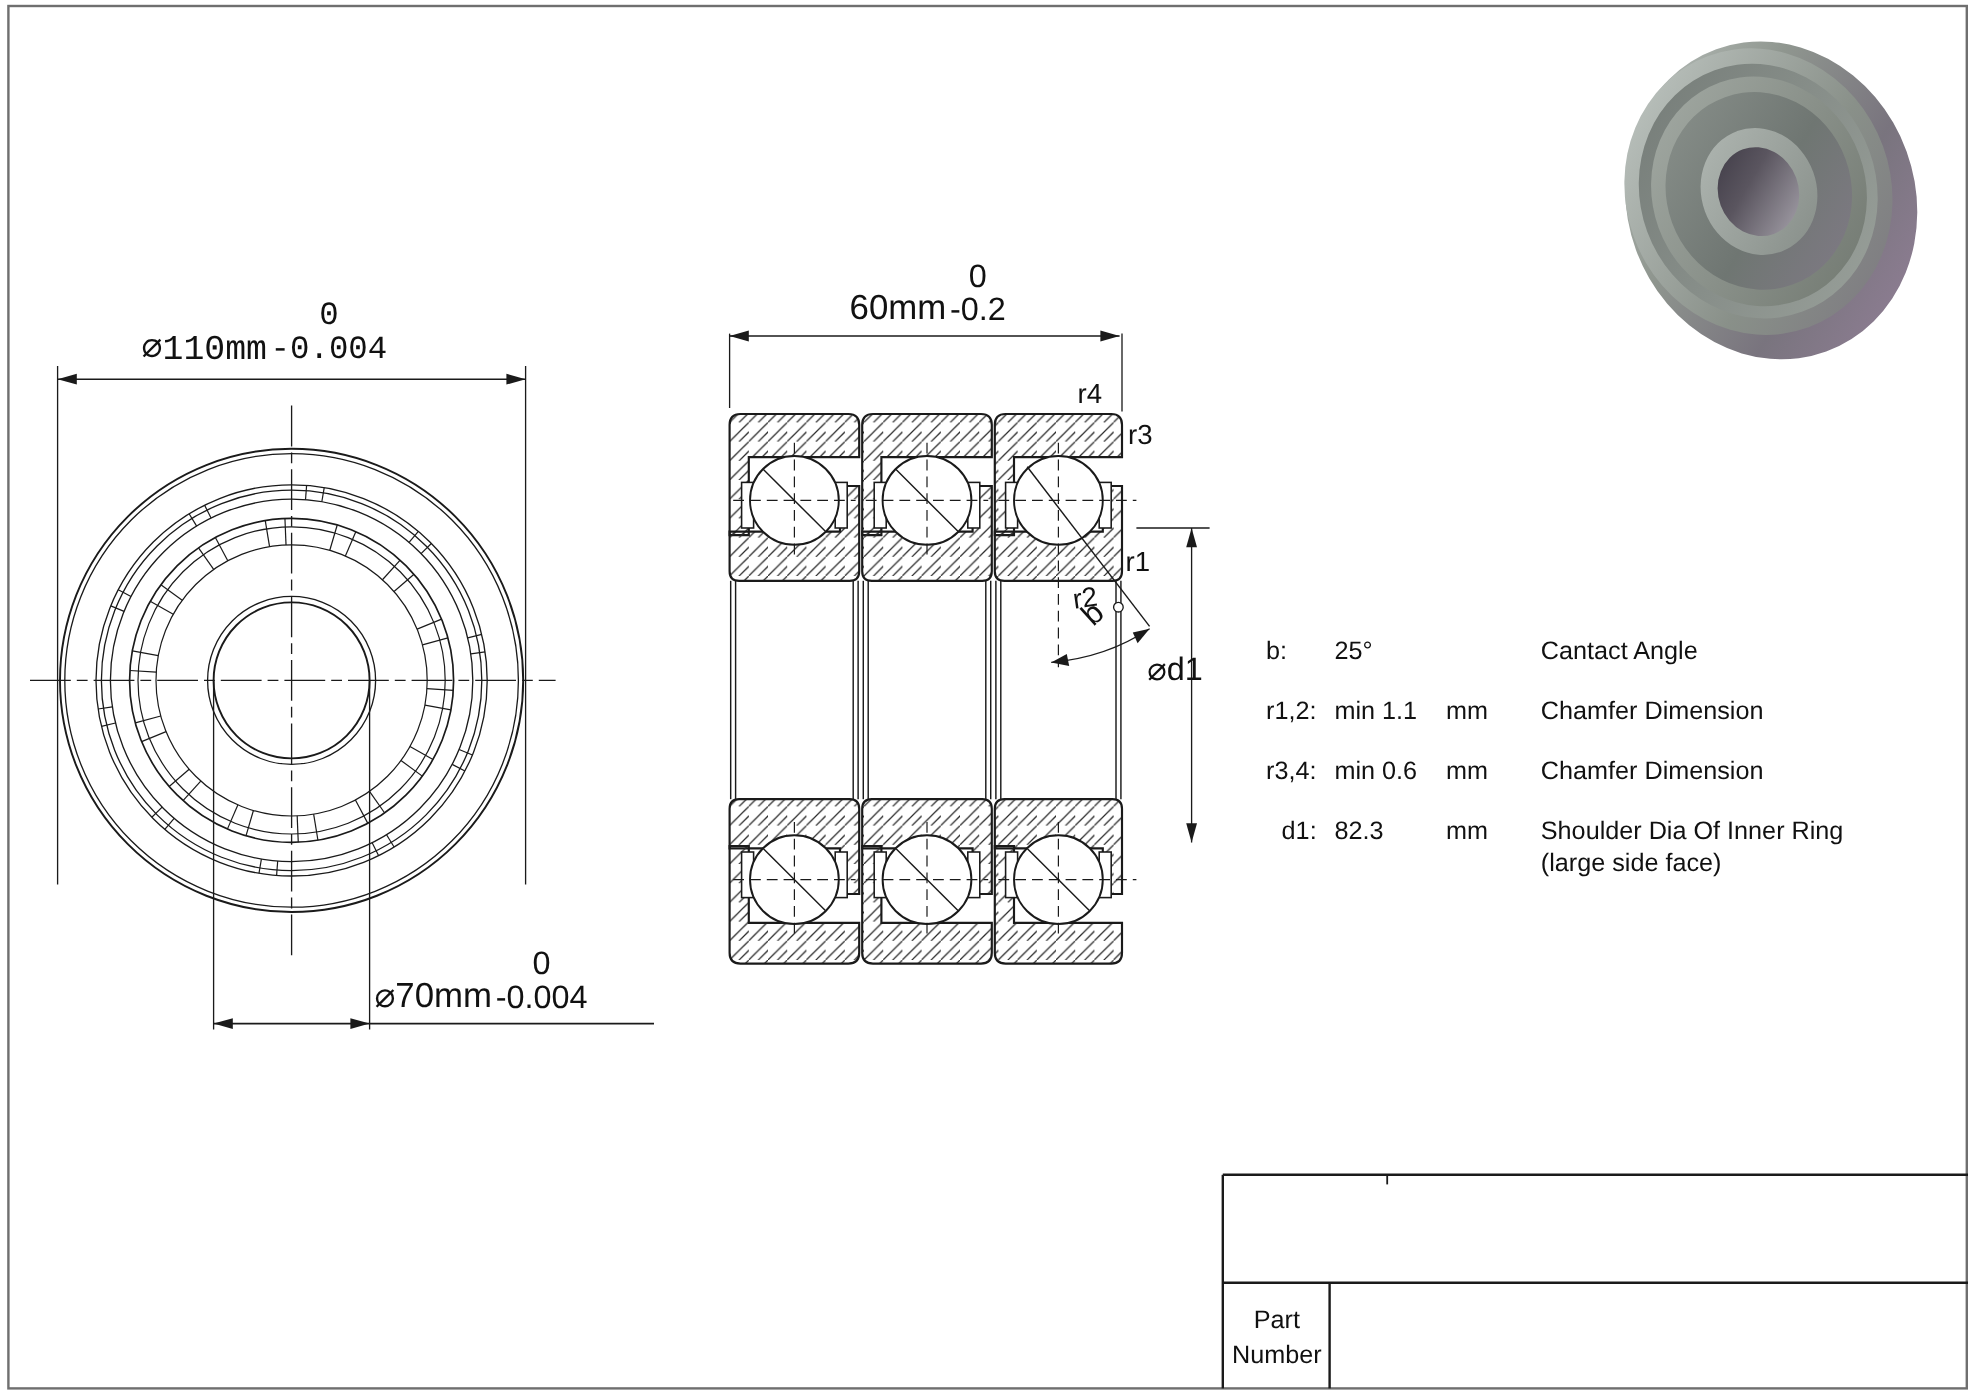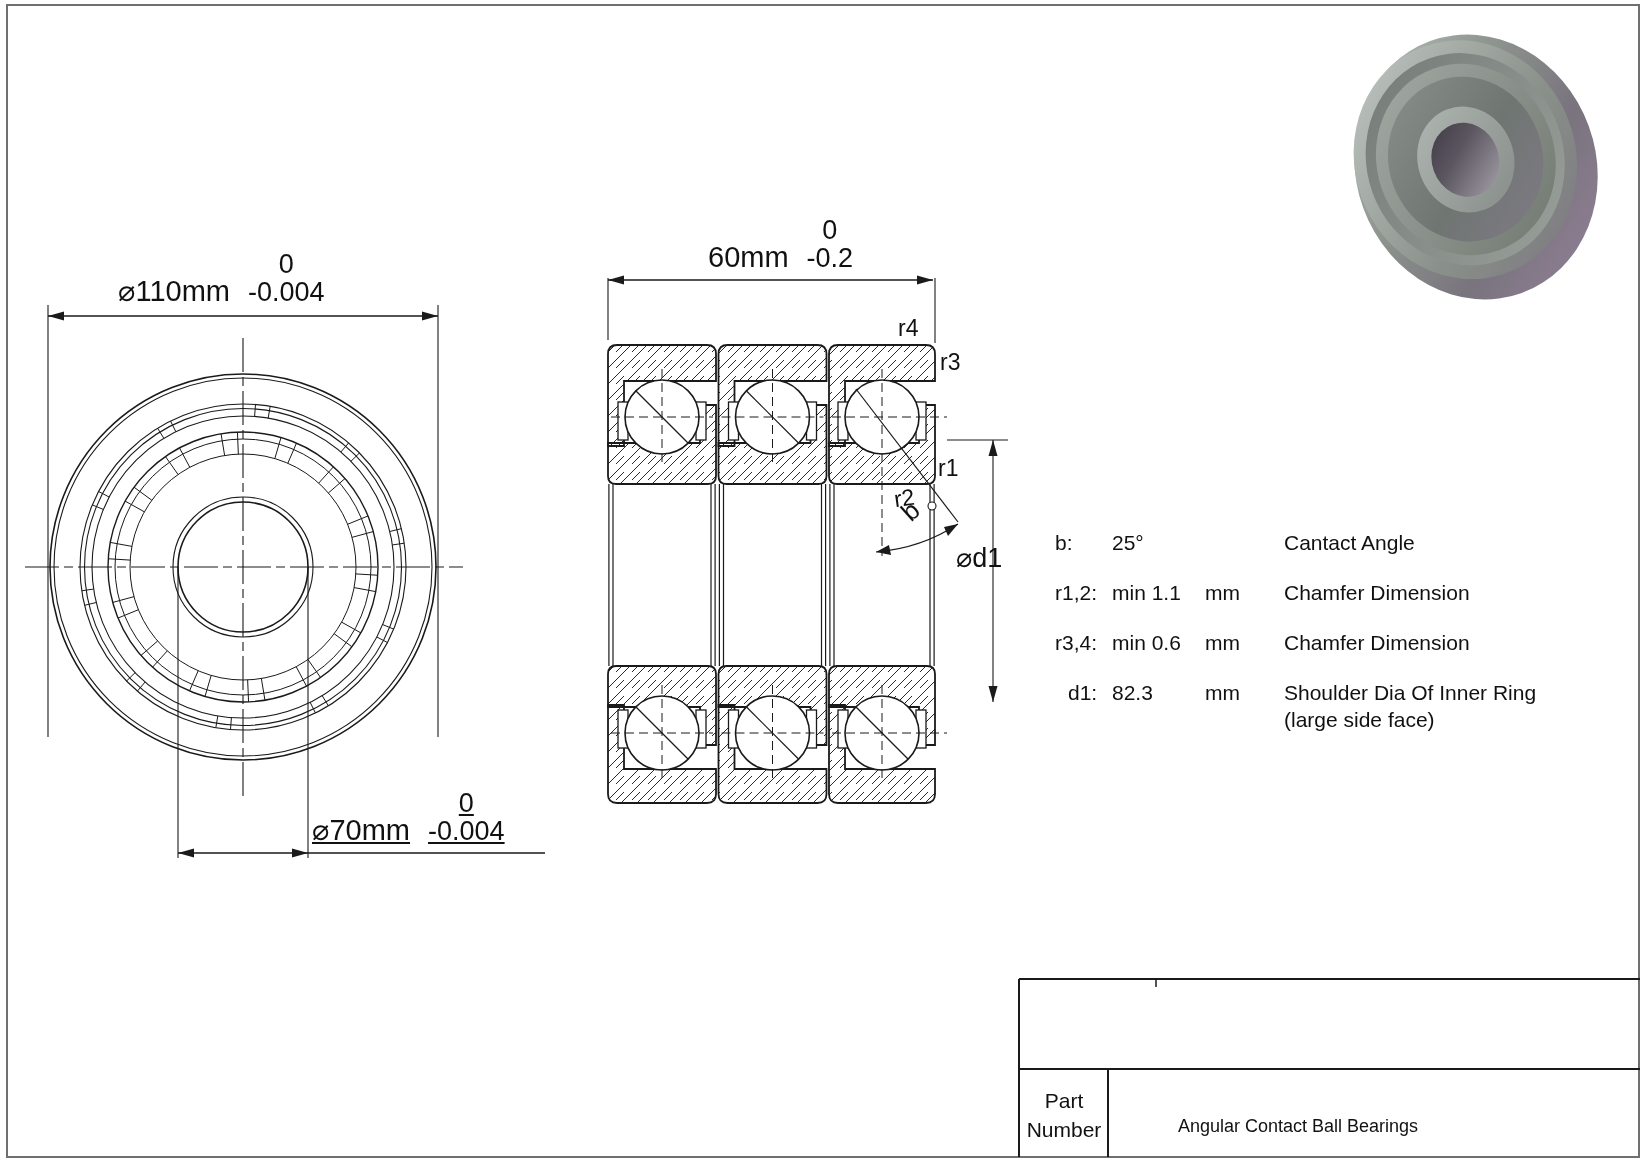--- a/index.html
+++ b/index.html
@@ -1,19 +1,19 @@
 <!DOCTYPE html>
 <html><head>
 <meta charset="utf-8">
 <style>
   html,body{margin:0;padding:0;background:#fff;}
   .page{position:relative;width:1646px;height:1165px;background:#fff;overflow:hidden;
         font-family:"Liberation Sans","DejaVu Sans",sans-serif;color:#111;}
   svg.draw{position:absolute;left:0;top:0;}
-  .dim{position:absolute;display:flex;align-items:flex-end;gap:18px;font-size:29px;line-height:29px;white-space:nowrap;}
+  .dim{position:absolute;display:flex;align-items:flex-end;gap:3px;font-size:29px;line-height:29px;white-space:nowrap;}
   .tol{display:flex;flex-direction:column;align-items:center;font-size:27px;line-height:28px;}
   .callout{position:absolute;font-size:23px;line-height:24px;white-space:nowrap;}
   .spec-cell{position:absolute;font-size:21px;line-height:24px;white-space:nowrap;}
   .footer-text{position:absolute;text-align:center;}
   
   .b3d-wrap{position:absolute;left:1356px;top:33px;width:240px;height:268px;}
   .b3d{position:absolute;inset:0;transform:rotate(-20deg);}
   .ell{position:absolute;border-radius:50%;}
   .e1{inset:0;background:linear-gradient(140deg,#b9c0bc 5%,#8f968f 35%,#79747e 65%,#8d7d92 90%);}
   .e2{left:1%;top:1%;width:92%;height:90%;background:linear-gradient(140deg,#c3cac6,#899089 60%,#7b767f);}
@@ -212,37 +212,37 @@
       <div class="ell e1"></div>
       <div class="ell e2"></div>
       <div class="ell e3"></div>
       <div class="ell e4"></div>
       <div class="ell e5"></div>
       <div class="ell e6"></div>
       <div class="ell e7"></div>
     </div>
   </div>
 
-  <div class="dim" style="left:118px;top:250px;">
+  <div class="dim" style="left:118px;top:250px;font-family:Liberation Mono, monospace;">
     <span>⌀110mm</span>
     <span class="tol">
       <span>0</span>
       <span>-0.004</span>
     </span>
   </div>
 
   <div class="dim" style="left:708px;top:216px;">
     <span>60mm</span>
     <span class="tol">
       <span>0</span>
       <span>-0.2</span>
     </span>
   </div>
 
-  <div class="dim" style="left:312px;top:789px;text-decoration:underline;">
+  <div class="dim" style="left:312px;top:789px;">
     <span>⌀70mm</span>
     <span class="tol">
       <span>0</span>
       <span>-0.004</span>
     </span>
   </div>
 
   <div class="callout" style="left:898px;top:316px;">r4</div>
   <div class="callout" style="left:940px;top:350px;">r3</div>
   <div class="callout" style="left:938px;top:456px;">r1</div>
@@ -269,15 +269,14 @@
     <span class="spec-cell" style="left:1112px;top:681px;">82.3</span>
     <span class="spec-cell" style="left:1205px;top:681px;">mm</span>
     <span class="spec-cell" style="left:1284px;top:681px;">Shoulder Dia Of Inner Ring</span>
     <span class="spec-cell" style="left:1284px;top:708px;">(large side face)</span>
   </div>
 
   <div class="footer-text" style="left:1019px;top:1086px;width:90px;font-size:21px;line-height:29px;text-align:center;">
     <div>Part</div>
     <div>Number</div>
   </div>
-  <div class="footer-text" style="left:1108px;top:1116px;width:380px;font-size:18px;">Angular Contact Ball Bearings</div>
 
 </div>
 
 </body></html>

